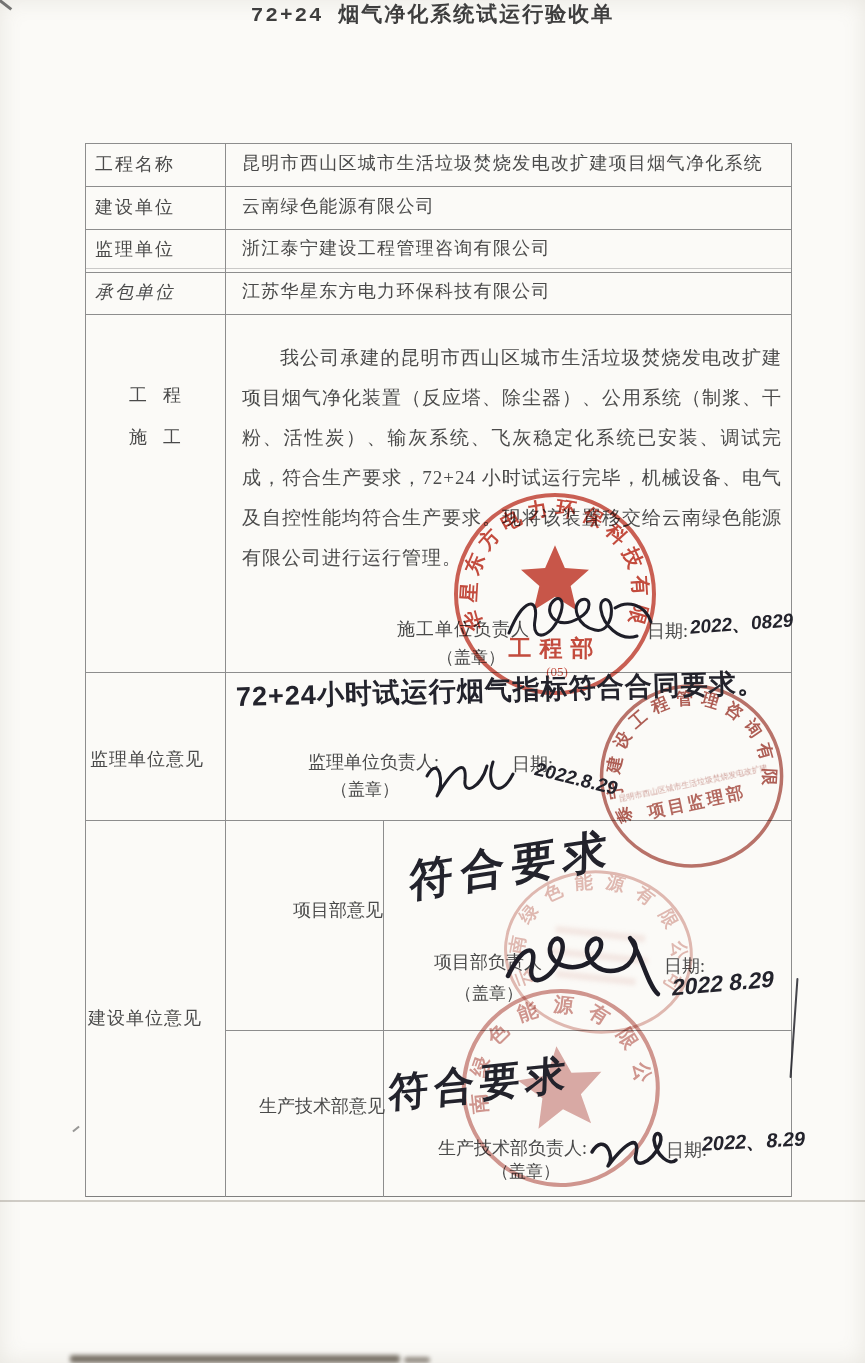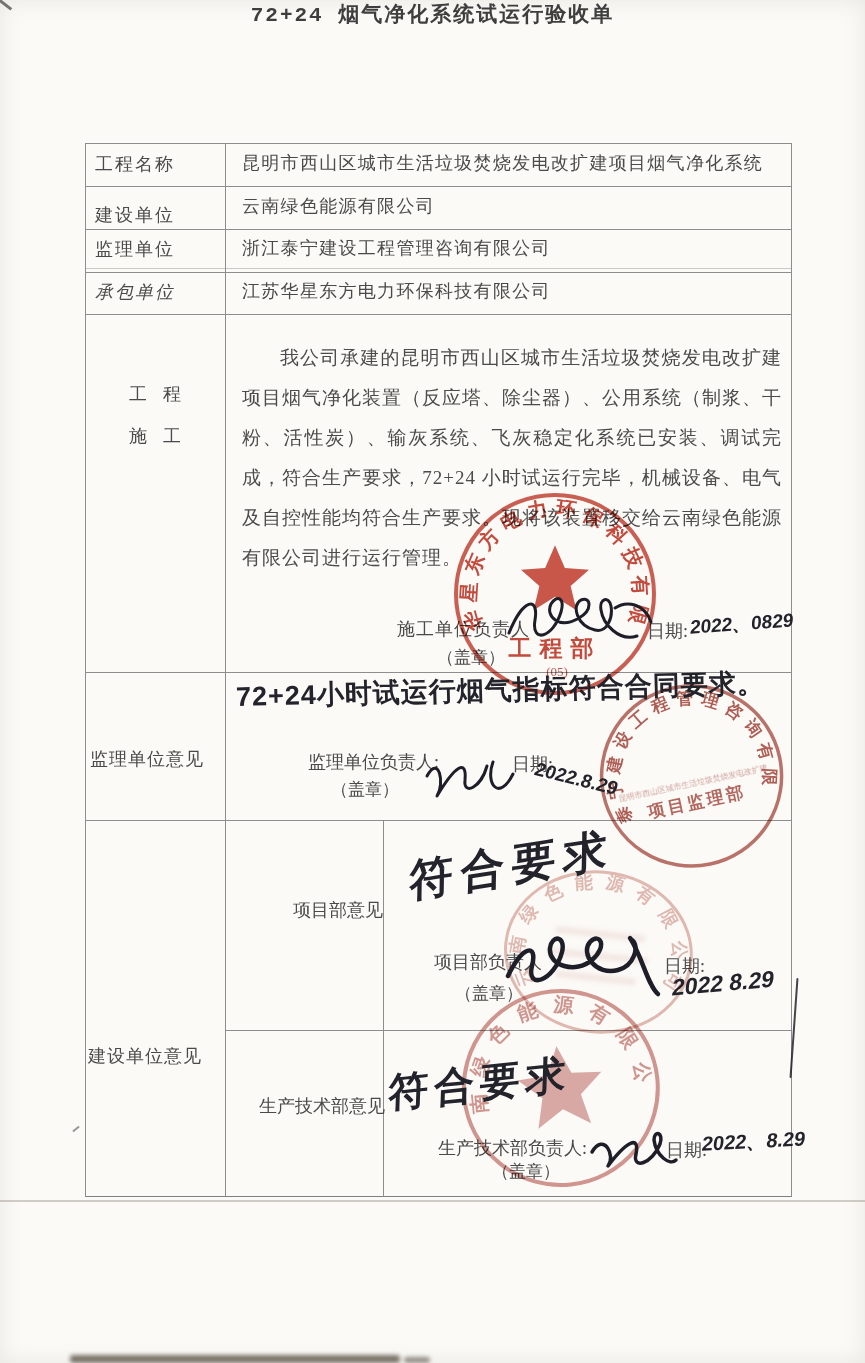--- a/index.html
+++ b/index.html
@@ -17,21 +17,21 @@
   .t{position:absolute; color:#4a4a4a; white-space:nowrap; z-index:2;
      font-family:"Liberation Serif", serif;}
   .title{position:absolute; left:0; top:84; width:100%; text-align:center;
      font-family:Liberation Mono, monospace; font-weight:bold;
      font-size:21px; letter-spacing:2px; color:#3e3e3e; z-index:2;}
   .para{position:absolute; left:242px; top:338px; width:540px;
      font-size:19px; line-height:40px; letter-spacing:1px; text-align:justify;
      text-indent:2em; color:#4b4b4b; white-space:normal; z-index:2;}
   .vlabel{position:absolute; left:85px; width:140px; top:374px; z-index:2;
      color:#4a4a4a; font-size:18px; line-height:42px; text-align:center;}
-  .vlabel div{letter-spacing:16px; text-indent:16px;font-family:Liberation Mono, monospace;}
+  .vlabel div{letter-spacing:16px; text-indent:16px;}
   .cc{text-align:center;}
   
   .hw{position:absolute; z-index:5; color:#23232c;
       font-family:"Liberation Sans", sans-serif; font-weight:600;
       white-space:nowrap;}
   .inkstroke{position:absolute; z-index:5; background:#23232c; opacity:.85;
       border-radius:2px;}
   .sig{position:absolute; z-index:5;}
   .sig path{fill:none; stroke:#1e1e28; stroke-linecap:round; stroke-linejoin:round;}
   
@@ -56,21 +56,21 @@
   <div class="hline" style="left:85px;top:820px;width:707px;"></div>
   <div class="hline" style="left:225px;top:1030px;width:567px;"></div>
   <div class="hline" style="left:85px;top:1196px;width:707px;background:#7e7e7e;"></div>
   <div class="vline" style="left:85px;top:143px;height:1054px;"></div>
   <div class="vline" style="left:791px;top:143px;height:1054px;"></div>
   <div class="vline" style="left:225px;top:143px;height:1054px;"></div>
   <div class="vline" style="left:383px;top:820px;height:377px;"></div>
 
   <div class="t" style="left:95px;top:152px;font-size:18px;letter-spacing:2px;">工程名称</div>
   <div class="t" style="left:242px;top:151px;font-size:18px;letter-spacing:1.3px;">昆明市西山区城市生活垃圾焚烧发电改扩建项目烟气净化系统</div>
-  <div class="t" style="left:95px;top:195px;font-size:18px;letter-spacing:2px;margin-top:8px;">建设单位</div>
+  <div class="t" style="left:95px;top:195px;font-size:18px;letter-spacing:2px;">建设单位</div>
   <div class="t" style="left:242px;top:194px;font-size:18px;letter-spacing:1.3px;">云南绿色能源有限公司</div>
   <div class="t" style="left:95px;top:237px;font-size:18px;letter-spacing:2px;">监理单位</div>
   <div class="t" style="left:242px;top:236px;font-size:18px;letter-spacing:1.3px;">浙江泰宁建设工程管理咨询有限公司</div>
   <div class="t" style="left:95px;top:280px;font-size:18px;letter-spacing:2px;font-style:italic;">承包单位</div>
   <div class="t" style="left:242px;top:279px;font-size:18px;letter-spacing:1.3px;">江苏华星东方电力环保科技有限公司</div>
 
   <div class="vlabel">
     <div>工程</div>
     <div>施工</div>
   </div>
@@ -115,21 +115,21 @@
       <circle cx="100" cy="100" r="90" fill="none" stroke="#a4453b" stroke-width="3.5" opacity="0.75"></circle>
       <path id="s2arc" d="M34.8,130.5 A72,72 0 1 1 165.2,130.5" fill="none"></path>
       <text font-size="17" font-weight="600" fill="#a4453b" opacity="0.85" letter-spacing="7" style="font-family:'Liberation Serif',serif;">
         <textPath href="#s2arc" startOffset="50%" text-anchor="middle">浙江泰宁建设工程管理咨询有限公司</textPath>
       </text>
       <text x="100" y="110" text-anchor="middle" font-size="8" fill="#a4453b" opacity="0.5" style="filter:blur(0.6px);">昆明市西山区城市生活垃圾焚烧发电改扩建</text>
       <text x="100" y="132" text-anchor="middle" font-size="17" font-weight="bold" letter-spacing="3" fill="#a4453b" opacity="0.8">项目监理部</text>
     </svg>
   </div>
 
-  <div class="t" style="left:88px;top:1006px;font-size:18px;letter-spacing:1px;margin-top:38px;">建设单位意见</div>
+  <div class="t" style="left:88px;top:1006px;font-size:18px;letter-spacing:1px;">建设单位意见</div>
 
   <div class="t cc" style="left:225px;top:898px;width:158px;font-size:18px;text-align:right;">项目部意见</div>
   <div class="hw" style="left:408px;top:836px;font-size:44px;letter-spacing:8px;transform:rotate(-9deg) skewX(-10deg);">符合要求</div>
   <div class="t" style="left:434px;top:950px;font-size:18px;">项目部负责人</div>
   <div class="t" style="left:455px;top:982px;font-size:17px;">（盖章）</div>
   <div class="t" style="left:664px;top:954px;font-size:18px;">日期:</div>
   <div class="hw" style="left:672px;top:970px;font-size:23px;transform:rotate(-5deg) skewX(-12deg);">2022 8.29</div>
 
   <svg class="sig" style="left:492px;top:916px;" width="175" height="95" viewBox="0 0 175 95">
     <path d="M16,60 C30,30 46,26 40,50 C34,74 62,66 70,36 C74,20 60,18 58,32 C56,50 84,58 100,44 C116,30 108,16 98,26 C88,38 104,60 126,54 C142,50 148,30 140,24" stroke-width="4.5"></path>

